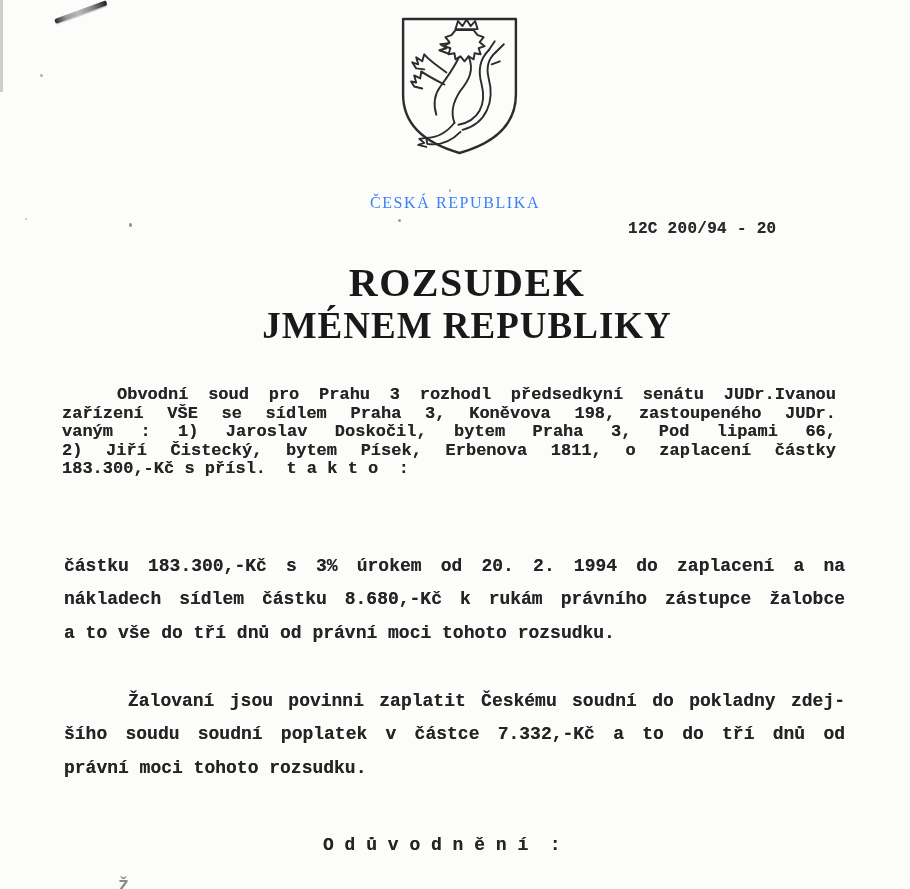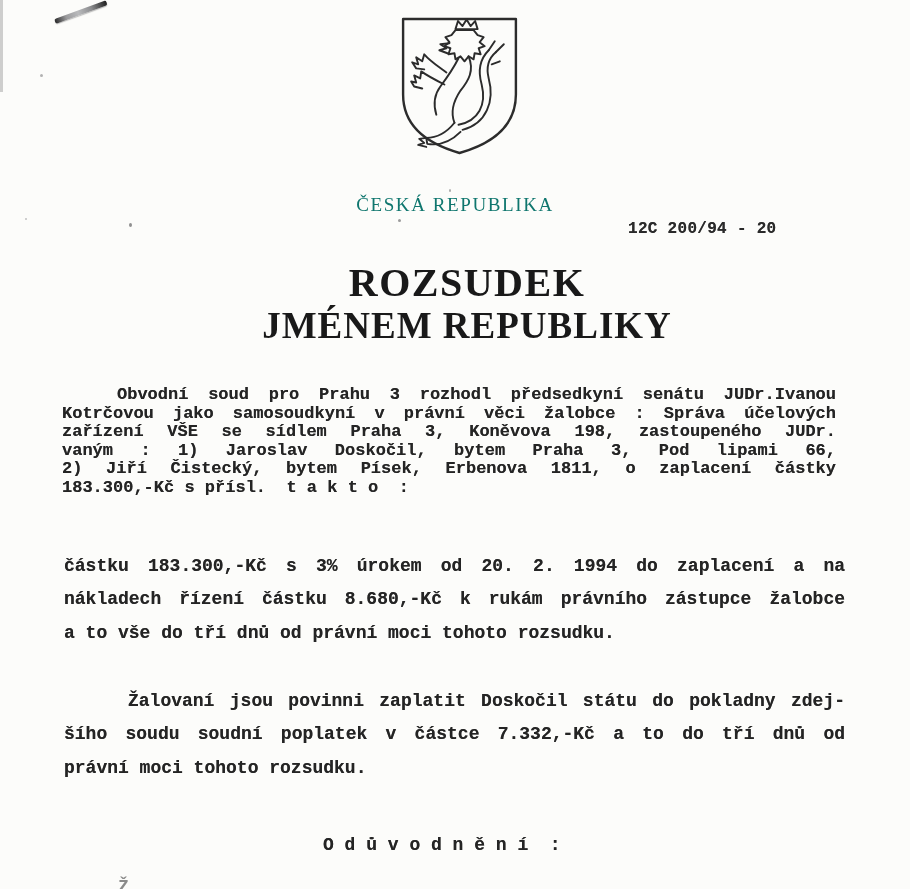--- a/index.html
+++ b/index.html
@@ -17,21 +17,21 @@
   }
   .edge-shadow { position:absolute; left:0; top:0; width:3px; height:92px; background:#a8a8a8; opacity:.55; }
   .speck { position:absolute; border-radius:50%; }
   
   .arms { position:absolute; left:400px; top:16px; width:119px; height:141px; }
   .arms path { fill:none; stroke:#2c2c2c; stroke-linecap:round; stroke-linejoin:round; }
   
   .country {
     position:absolute; left:0; top:194px; width:910px; text-align:center;
     font-family:"Liberation Serif","DejaVu Serif",serif;
-    font-size:19px; letter-spacing:1.6px; color:#0f766e;
+    font-size:16px; letter-spacing:1.6px; color:#3b82f6;
   }
   .caseno {
     position:absolute; left:628px; top:220px;
     font-size:16px; font-weight:700; letter-spacing:.3px; color:#2a2a2a;
     white-space:pre; text-shadow:0 0 .6px rgba(40,40,40,.7);
   }
   .title { 
     position:absolute; left:12px; width:910px; text-align:center;
     font-family:"Liberation Serif","DejaVu Serif",serif; font-weight:700; color:#191919;
   }
@@ -102,35 +102,34 @@
     </g>
   </svg>
 
   <div class="country">ČESKÁ REPUBLIKA</div>
   <div class="caseno">12C 200/94 - 20</div>
   <div class="title title1">ROZSUDEK</div>
   <div class="title title2">JMÉNEM REPUBLIKY</div>
 
   <div class="para p1">
     <div class="line just ind1">Obvodní soud pro Prahu 3 rozhodl předsedkyní senátu JUDr.Ivanou</div>
-    <div class="line just">Kotrčovou jako samosoudkyní v právní věci žalobce : Správa účelových</div>
     <div class="line just">zařízení VŠE se sídlem Praha 3, Koněvova 198, zastoupeného JUDr.</div>
     <div class="line just">vaným : 1) Jaroslav Doskočil, bytem Praha 3, Pod lipami 66,</div>
     <div class="line just">2) Jiří Čistecký, bytem Písek, Erbenova 1811, o zaplacení částky</div>
     <div class="line pre">183.300,-Kč s přísl.  t a k t o  :</div>
   </div>
 
   <div class="para p2">
     <div class="line just">částku 183.300,-Kč s 3% úrokem od 20. 2. 1994 do zaplacení a na</div>
-    <div class="line just">nákladech řízení částku 8.680,-Kč k rukám právního zástupce žalobce</div>
+    <div class="line just">nákladech sídlem částku 8.680,-Kč k rukám právního zástupce žalobce</div>
     <div class="line pre">a to vše do tří dnů od právní moci tohoto rozsudku.</div>
   </div>
 
   <div class="para p3">
-    <div class="line just ind2">Žalovaní jsou povinni zaplatit Doskočil státu do pokladny zdej-</div>
+    <div class="line just ind2">Žalovaní jsou povinni zaplatit Českému soudní do pokladny zdej-</div>
     <div class="line just">šího soudu soudní poplatek v částce 7.332,-Kč a to do tří dnů od</div>
     <div class="line pre">právní moci tohoto rozsudku.</div>
   </div>
 
   <div class="section-heading">O d ů v o d n ě n í  :</div>
 
   <div class="partial-line">Ž</div>
 
 </div>
 

